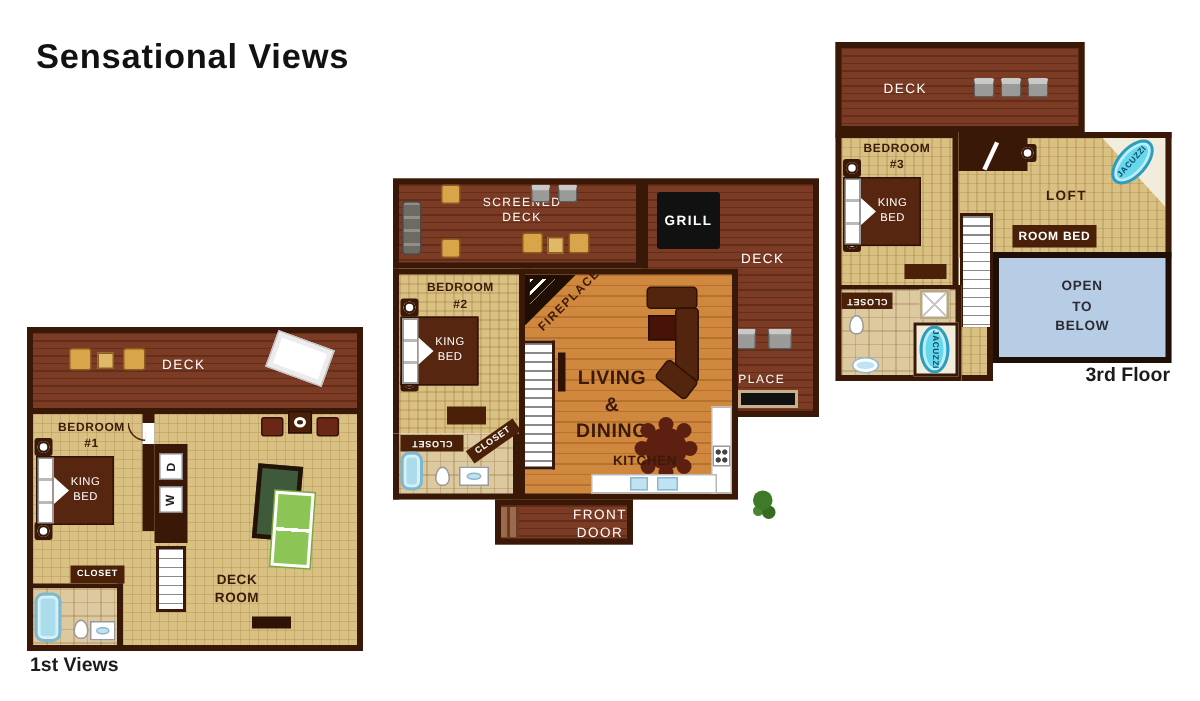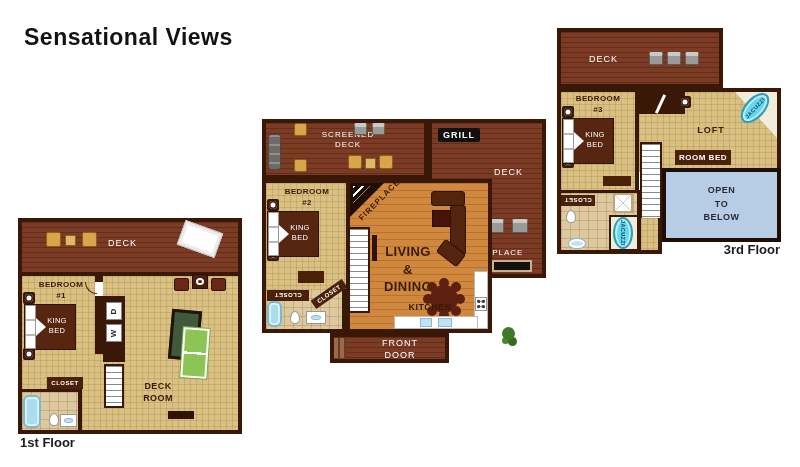--- a/index.html
+++ b/index.html
@@ -61,21 +61,21 @@
     background-image:linear-gradient(180deg,transparent 48%,#fff 48% 53%,transparent 53%);}
   .tv{background:#2e1204;}
   .couch{background:#6e6a64;border:1px solid #4a4743;border-radius:3px;
     background-image:repeating-linear-gradient(180deg,rgba(255,255,255,.25) 0 2px,transparent 2px 9px);}
   .sofa{background:#53240e;border:1px solid #2e1204;border-radius:3px;}
   .ottoman{background:#471308;border:1px solid #2a0b04;}
   .dining{background:#5d1f10;border-radius:50%;
     box-shadow:0 -16px 0 -9px #5d1f10,0 16px 0 -9px #5d1f10,-16px 0 0 -9px #5d1f10,16px 0 0 -9px #5d1f10,
                -12px -12px 0 -9px #5d1f10,12px 12px 0 -9px #5d1f10,12px -12px 0 -9px #5d1f10,-12px 12px 0 -9px #5d1f10;}
   .grill-badge{background:#111;color:#fff;font-size:9px;font-weight:bold;letter-spacing:1px;
-    padding:2px 5px;border-radius:2px;}
+    padding:14px 5px;border-radius:2px;}
   .hearth{background:#111;border:2px solid #c9b08a;}
   .counter{background:#fff;border:1px solid #b9b9b9;}
   .sink-blue{background:#bfe3f2;border:1px solid #8fb8cc;}
   .stove{background:#fff;border:1px solid #999;
     background-image:radial-gradient(circle at 28% 28%,#444 1.5px,transparent 2px),
                      radial-gradient(circle at 72% 28%,#444 1.5px,transparent 2px),
                      radial-gradient(circle at 28% 72%,#444 1.5px,transparent 2px),
                      radial-gradient(circle at 72% 72%,#444 1.5px,transparent 2px);}
   .plant{width:13px;height:13px;background:#3e7a28;border-radius:50%;
     box-shadow:4px 8px 0 -2px #356a20,-3px 7px 0 -3px #46882e,2px -3px 0 -4px #46882e;}
@@ -144,21 +144,21 @@
 
     <div class="abs stool" style="left:152px;top:56px;width:15px;height:13px;"></div>
     <div class="abs ring" style="left:170px;top:52px;width:16px;height:15px;"></div>
     <div class="abs stool" style="left:189px;top:56px;width:15px;height:13px;"></div>
     <div class="abs pool" style="left:148px;top:88px;width:30px;height:50px;transform:rotate(5deg);"></div>
     <div class="abs pp" style="left:160px;top:106px;width:26px;height:50px;transform:rotate(4deg);"></div>
     <div class="rlabel" style="left:110px;top:158px;width:52px;font-size:9px;">DECK
 ROOM</div>
     <div class="abs tv" style="left:146px;top:189px;width:26px;height:8px;"></div>
   </div>
-  <div class="floor-name" style="left:20px;top:435px;">1st Floor</div>
+  <div class="floor-name" style="left:20px;top:435px;">1st Views</div>
 
   <div class="abs" style="left:262px;top:119px;width:284px;height:244px;">
 
     <div class="abs deck" style="left:0;top:0;width:166px;height:60px;border:4px solid var(--wall);">
       <div class="abs couch" style="left:2px;top:11px;width:13px;height:36px;"></div>
       <div class="abs chair-tan" style="left:28px;top:0;width:13px;height:13px;"></div>
       <div class="abs chair-tan" style="left:28px;top:36px;width:13px;height:13px;"></div>
       <div class="wlabel" style="left:46px;top:7px;width:72px;font-size:8px;">SCREENED
 DECK</div>
       <div class="abs rocker" style="left:88px;top:0;width:13px;height:12px;"></div>
@@ -220,21 +220,21 @@
       <div class="abs sofa" style="left:88px;top:62px;width:26px;height:16px;transform:rotate(38deg);"></div>
       <div class="abs dining" style="left:80px;top:102px;width:28px;height:28px;"></div>
       <div class="rlabel" style="left:50px;top:118px;width:60px;font-size:9px;">KITCHEN</div>
       <div class="abs counter" style="left:124px;top:88px;width:14px;height:58px;"></div>
       <div class="abs stove" style="left:125px;top:114px;width:12px;height:14px;"></div>
       <div class="abs counter" style="left:44px;top:133px;width:84px;height:13px;"></div>
       <div class="abs sink-blue" style="left:88px;top:135px;width:14px;height:9px;"></div>
       <div class="abs sink-blue" style="left:70px;top:135px;width:12px;height:9px;"></div>
     </div>
 
-    <div class="abs deck" style="left:68px;top:214px;width:119px;height:30px;border:4px solid var(--wall);">
+    <div class="abs deck" style="left:68px;top:214px;width:92px;height:30px;border:4px solid var(--wall);">
       <div class="abs steps" style="left:0;top:1px;width:12px;height:20px;"></div>
       <div class="wlabel" style="left:34px;top:1px;width:64px;">FRONT
 DOOR</div>
     </div>
     <div class="abs plant" style="left:240px;top:208px;"></div>
   </div>
   <div class="floor-name" style="left:408px;top:347px;width:125px;text-align:center;">
   </div>
 
   <div class="abs" style="left:557px;top:28px;width:224px;height:226px;">

